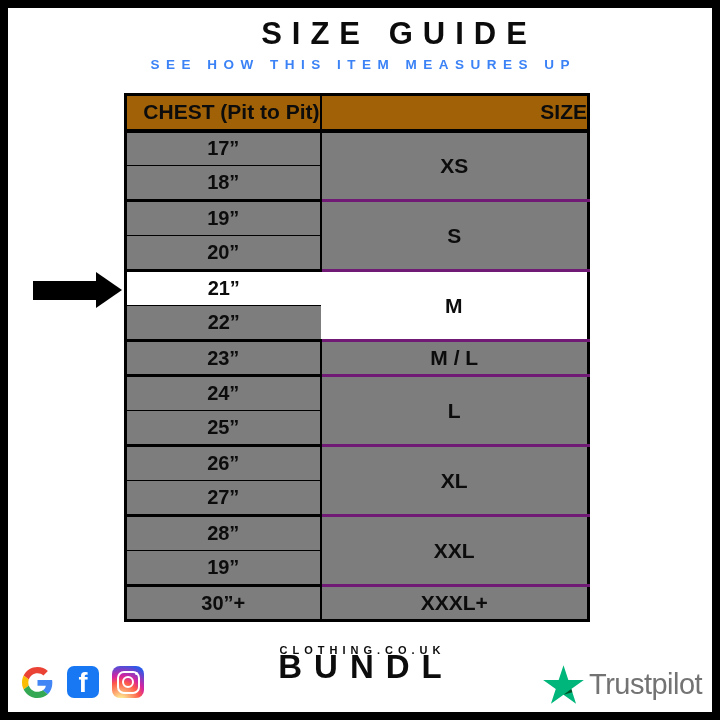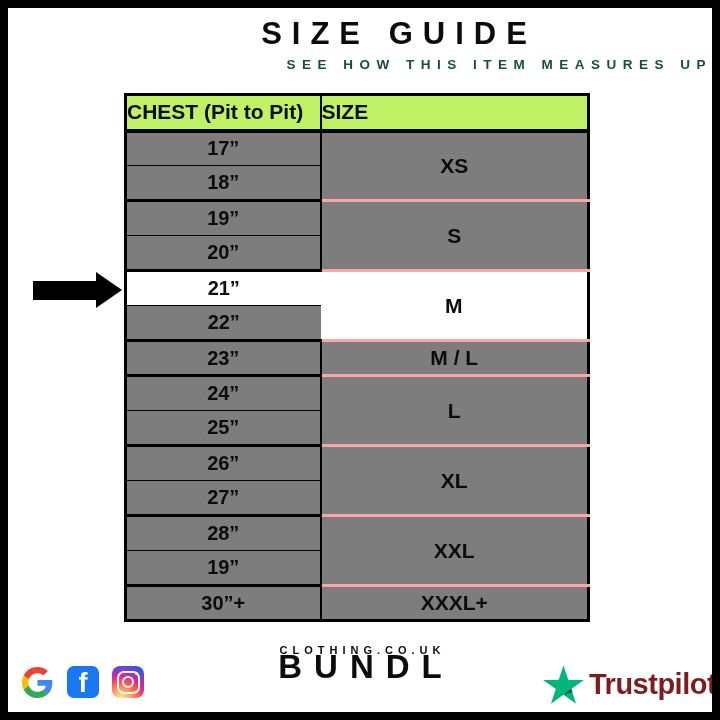--- a/index.html
+++ b/index.html
@@ -16,22 +16,22 @@
 
   
   .title {
     position: absolute; top: 8px; left: 0; width: 100%;
     text-align: center;
     font-size: 31px; font-weight: bold; color: #0c0c0c;
     letter-spacing: 10px; padding-left: 10px; margin-left: 34px;
   }
   .subtitle {
     position: absolute; top: 49px; left: 0; width: 100%;
-    text-align: right;
-    font-size: 13.5px; font-weight: bold; color: #14532d;
+    text-align: center;
+    font-size: 13.5px; font-weight: bold; color: #3b82f6;
     letter-spacing: 6.5px; padding-left: 6.5px;
   }
 
   
   .arrow { position: absolute; left: 25px; top: 264px; width: 90px; height: 37px; }
   .arrow .shaft {
     position: absolute; left: 0; top: 9px; width: 63px; height: 19px;
     background: #000000;
   }
   .arrow .head {
@@ -44,37 +44,37 @@
   
   .size-table {
     position: absolute; left: 116px; top: 85px;
     width: 466px;
     border-collapse: collapse;
     table-layout: fixed;
     border: 3px solid #000000;
   }
   .size-table col.c-chest { width: 195px; }
   .size-table th {
-    background: #bef264; color: #0c0c0c;
+    background: #a16207; color: #0c0c0c;
     height: 36px; font-size: 21px; font-weight: bold;
-    text-align: left; vertical-align: middle;
+    text-align: right; vertical-align: middle;
     border-bottom: 4px solid #000000;
     margin-top: 24px;
   }
   .size-table th.size-col { border-left: 2px solid #000000; }
   .size-table td {
     height: 35px; text-align: center; vertical-align: middle;
     font-size: 20px; font-weight: bold; color: #0c0c0c;
     background: #7d7d7d;
   }
   .size-table td.chest-cell { border-top: 1.5px solid #000000; }
   .size-table tr.group-start td.chest-cell { border-top: 3px solid #000000; margin-top: 45px; }
   .size-table td.size-cell {
     border-left: 2px solid #000000;
-    border-top: 3px solid #fca5a5;
+    border-top: 3px solid #701a75;
     font-size: 21px;
   }
   .size-table td.hl { background: #ffffff; }
   .size-table td.no-div { border-left: none; }
 
   
   .social-icon { position: absolute; top: 658px; width: 32px; height: 32px; }
 
   .google-icon { left: 14px; top: 659px; width: 31px; height: 31px; }
 
@@ -109,21 +109,21 @@
 
   .brand { position: absolute; left: 0; width: 100%; text-align: center; color: #0c0c0c; }
   .brand-name { top: 640px; font-size: 33px; font-weight: bold; letter-spacing: 12px; padding-left: 12px; }
   .brand-domain { top: 636px; font-size: 11px; font-weight: bold; letter-spacing: 5px; padding-left: 5px; }
 
   .trustpilot {
     position: absolute; left: 535px; top: 657px;
     display: flex; align-items: center; gap: 5px;
   }
   .trustpilot .tp-text {
-    font-size: 29px; font-weight: bold; color: #7f1d1d; letter-spacing: -0.5px;
+    font-size: 29px; font-weight: normal; color: #737373; letter-spacing: -0.5px;
   }
 </style>
 </head>
 <body>
 
 <div class="page">
 
   <div class="title">SIZE GUIDE</div>
   <div class="subtitle">SEE HOW THIS ITEM MEASURES UP</div>
 

